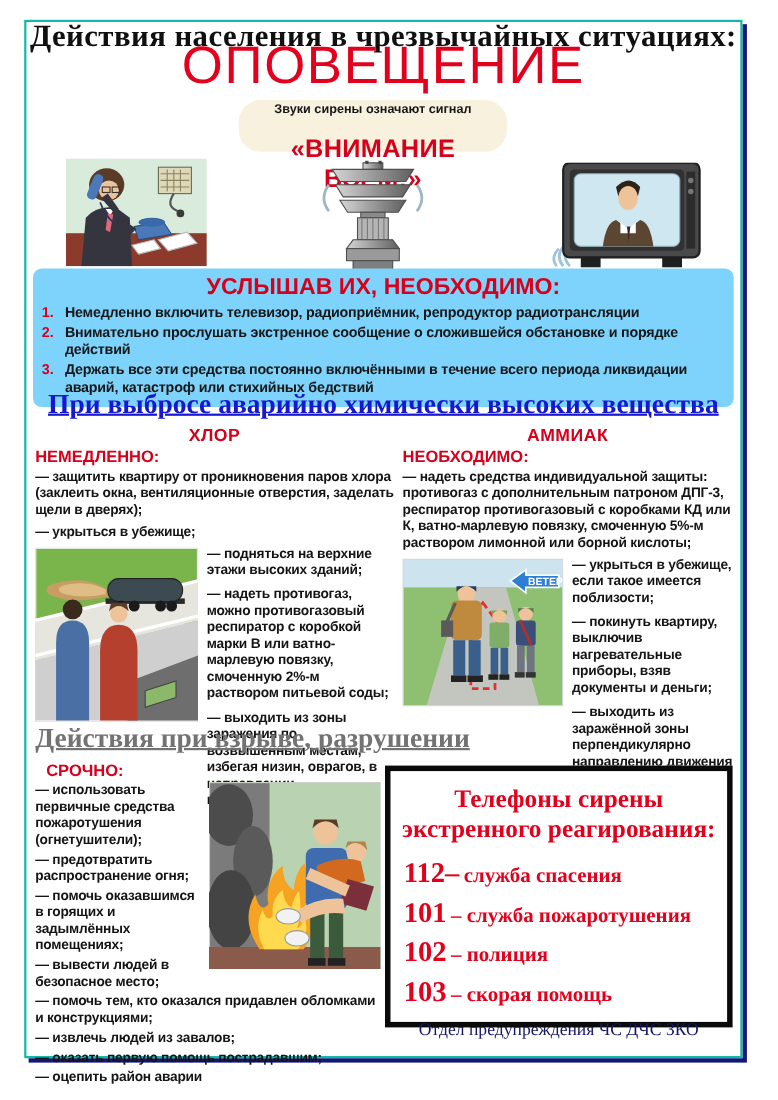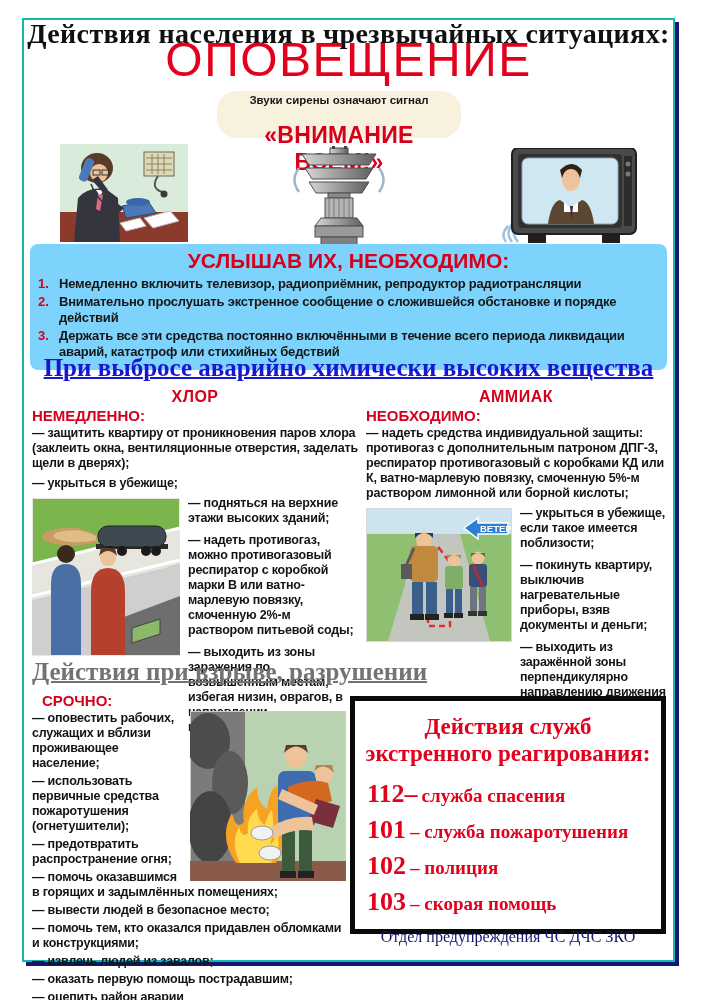--- a/index.html
+++ b/index.html
@@ -259,34 +259,33 @@
         <path d="M94 42 q12 -13 24 0 l-2 -8 h-20 z" fill="#5a3b23"></path>
         <circle cx="134" cy="64" r="9" fill="#eec39a"></circle>
         <path d="M124 60 q10 -10 20 2 l-2 -8 h-16 z" fill="#b5824a"></path>
         <path d="M98 76 q22 -10 40 -4 l4 18 q-22 8 -44 2 z" fill="#d2691e"></path>
         <path d="M126 88 l24 7 l-7 22 l-24 -7 z" fill="#7a2f3a"></path>
         <path d="M122 106 q-24 -2 -44 12 l6 10 q20 -12 40 -8 z" fill="#eec39a"></path>
         <ellipse cx="72" cy="122" rx="11" ry="7" fill="#f2f2f2" stroke="#999"></ellipse>
         <ellipse cx="80" cy="142" rx="11" ry="7" fill="#f2f2f2" stroke="#999"></ellipse>
         <path d="M92 78 l36 16 l-4 10 l-36 -16 z" fill="#eec39a"></path>
       </svg>
-      <div class="p">— оповестить рабочих, служащих и вблизи проживающее население;</div>
       <div class="p">— использовать первичные средства пожаротушения (огнетушители);</div>
       <div class="p">— предотвратить распространение огня;</div>
       <div class="p">— помочь оказавшимся в горящих и задымлённых помещениях;</div>
       <div class="p">— вывести людей в безопасное место;</div>
       <div class="p">— помочь тем, кто оказался придавлен обломками и конструкциями;</div>
       <div class="p">— извлечь людей из завалов;</div>
       <div class="p">— оказать первую помощь пострадавшим;</div>
       <div class="p">— оцепить район аварии</div>
     </div>
   </div>
 
   <div class="abs phones">
-    <div class="ph-head">Действия служб экстренного реагирования:</div>
+    <div class="ph-head">Телефоны сирены экстренного реагирования:</div>
     <div class="ph-row">
       <span class="ph-num">112–</span>
       <span class="ph-lbl">служба спасения</span>
     </div>
     <div class="ph-row">
       <span class="ph-num">101</span>
       <span class="ph-lbl">– служба пожаротушения</span>
     </div>
     <div class="ph-row">
       <span class="ph-num">102</span>

